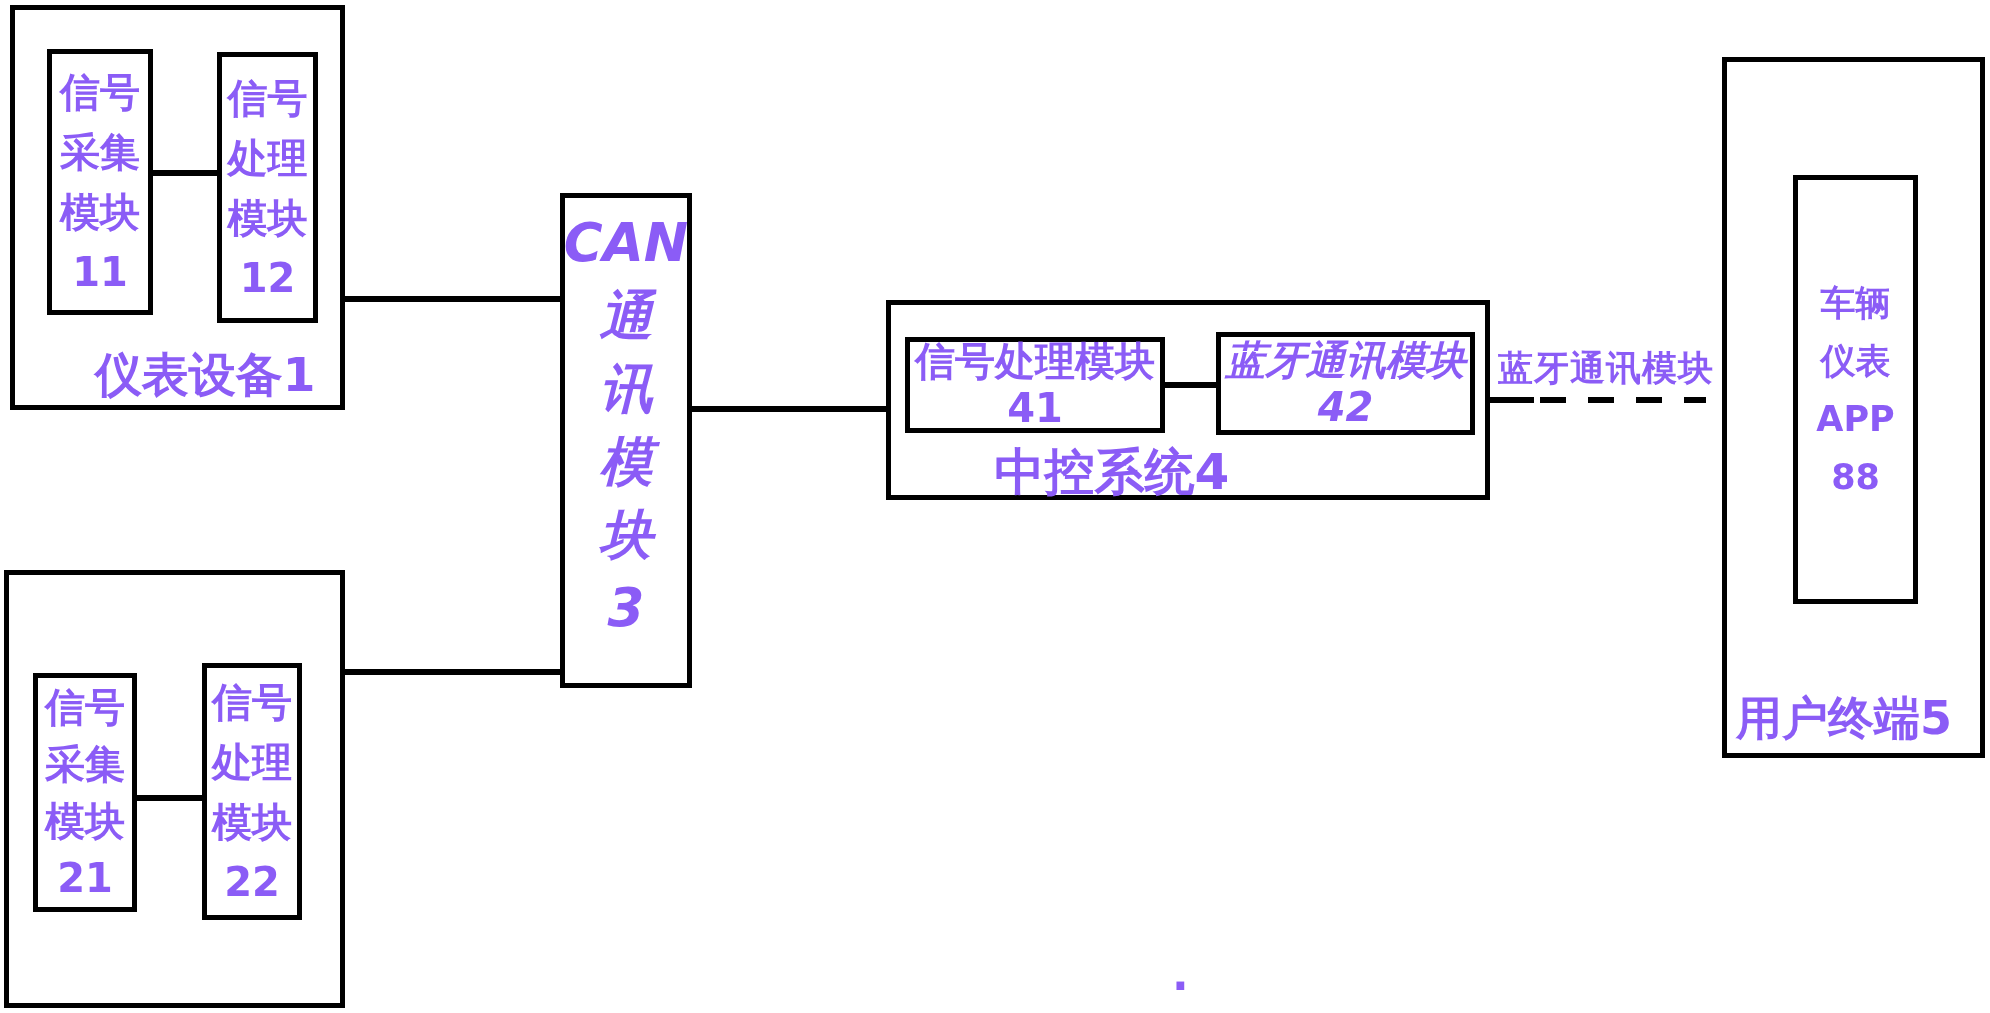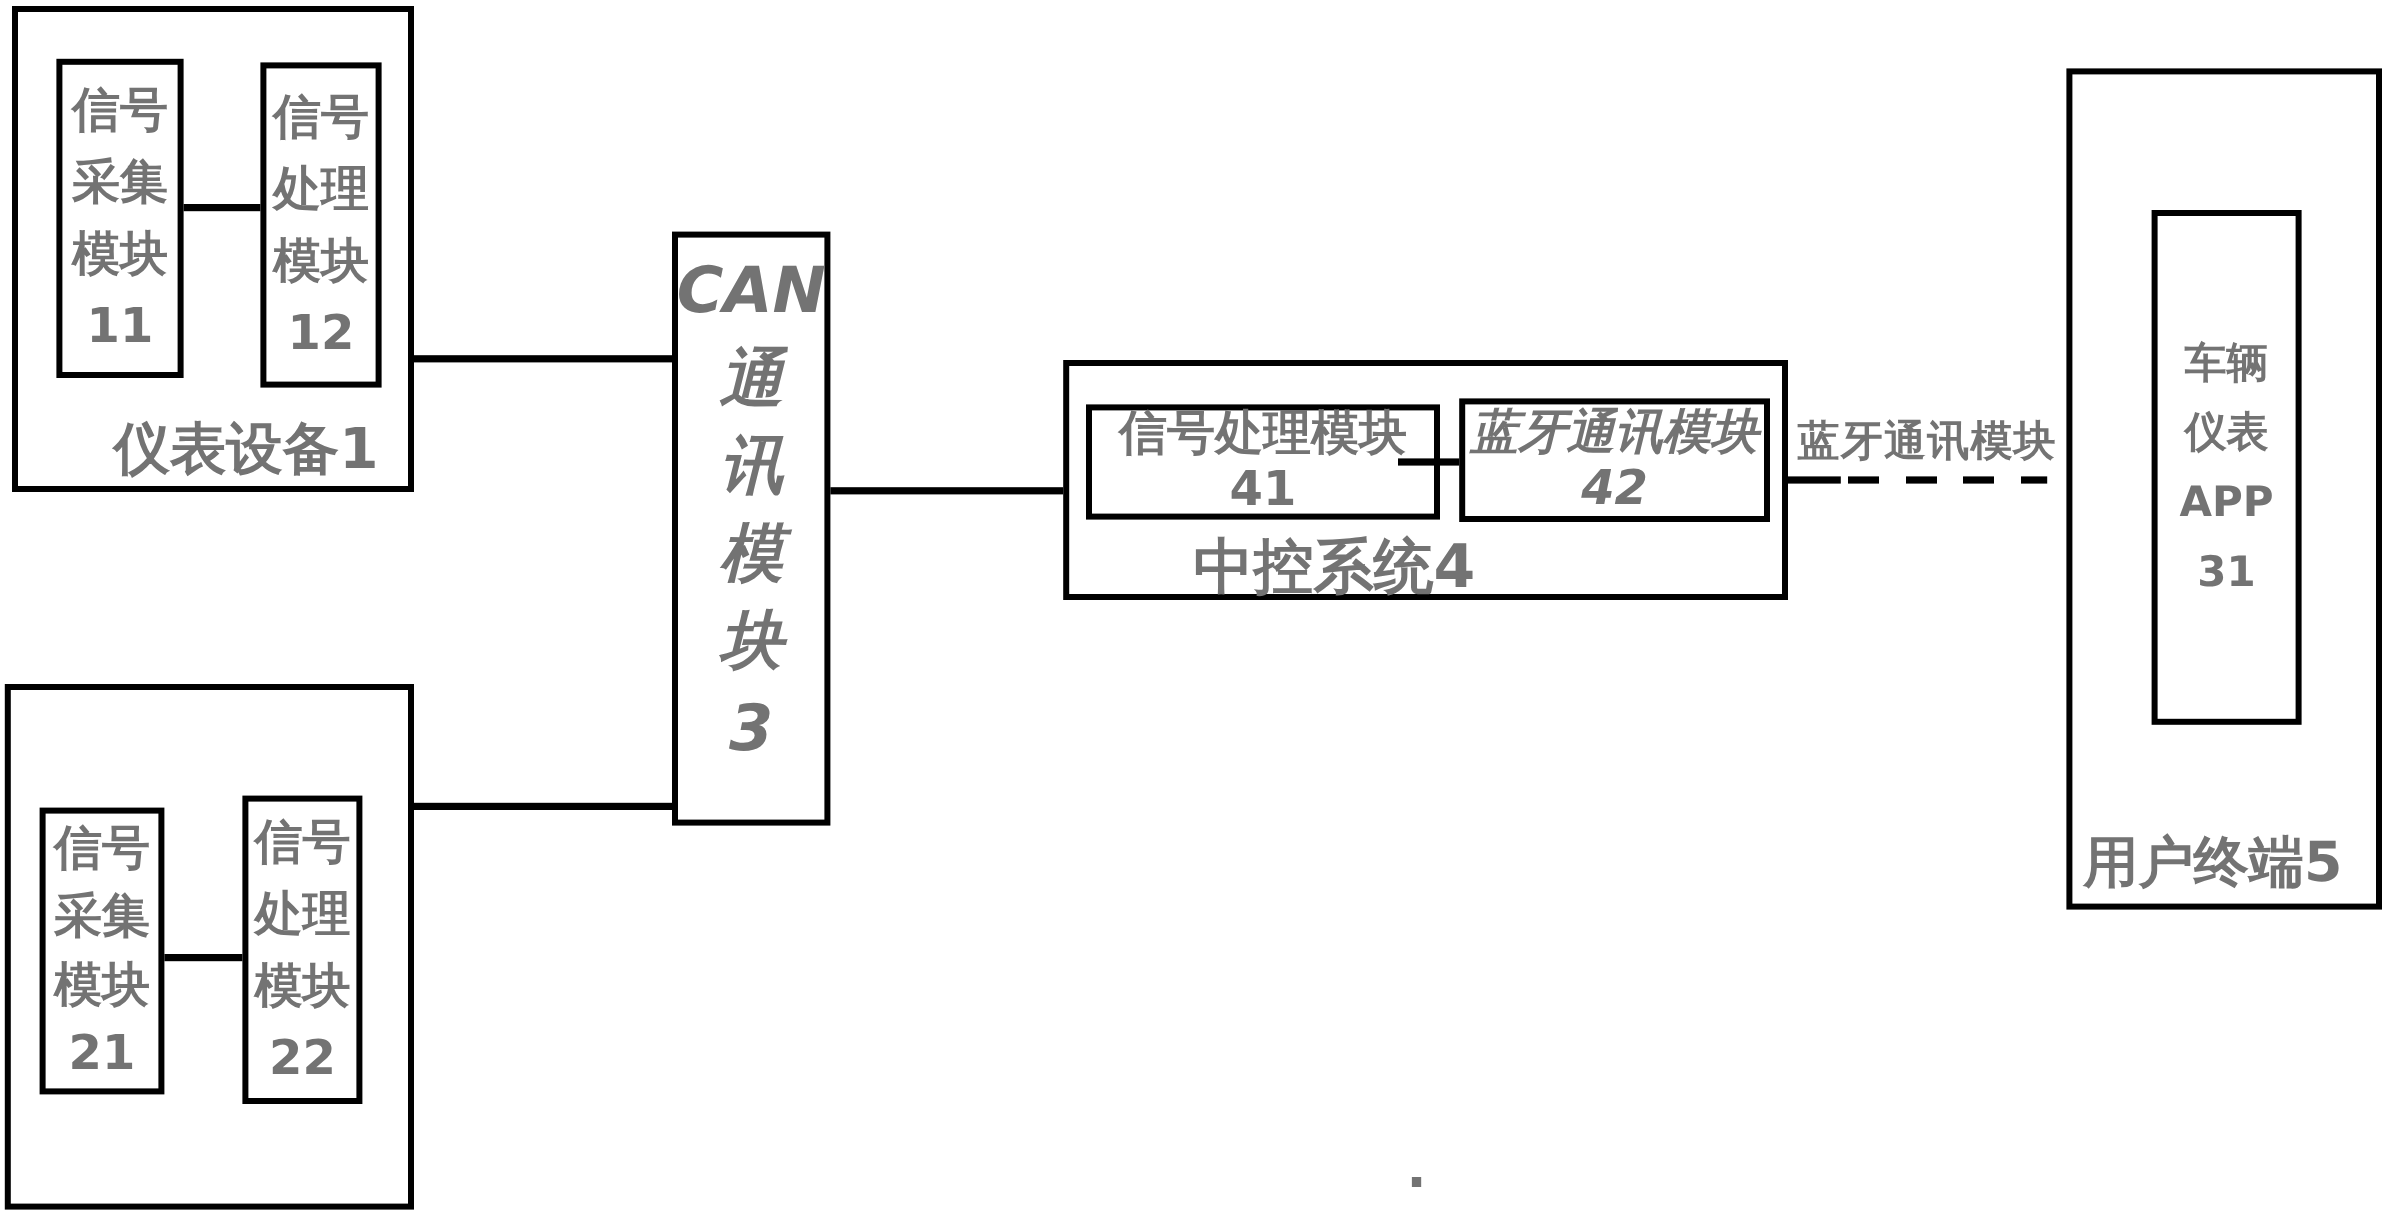--- a/index.html
+++ b/index.html
@@ -1,21 +1,21 @@
 <!DOCTYPE html>
 <html><head>
 <meta charset="utf-8">
 <style>
   html,body{margin:0;padding:0;background:#ffffff;}
   #stage{
     position:relative;
     width:1990px;height:1013px;
     background:#ffffff;
     font-family:"DejaVu Sans","Liberation Sans",sans-serif;
-    color:#737373;
+    color:#8b5cf6;
     overflow:hidden;
   }
   .box{
     position:absolute;
     border:5px solid #000;
     background:#fff;
     box-sizing:border-box;
   }
   .modbox{
     display:flex;align-items:center;justify-content:center;
@@ -48,21 +48,21 @@
   #ctrl2{left:4px;top:570px;width:341px;height:438px;}
   #m21{left:33px;top:673px;width:104px;height:239px;font-size:40px;line-height:57px;}
   #m22{left:202px;top:663px;width:100px;height:257px;font-size:40px;line-height:60px;}
   #ctrl2-label{left:4px;top:941px;width:240px;font-size:47px;}
   
   #can{left:560px;top:193px;width:132px;height:495px;
        display:flex;flex-direction:column;align-items:center;justify-content:flex-start;
        padding-top:8px;font-size:53px;line-height:73px;font-weight:bold;text-align:center;font-style:italic;}
   
   #cc4{left:886px;top:300px;width:604px;height:200px;}
-  #m41{left:905px;top:337px;width:295px;height:96px;font-size:40px;line-height:47px;}
+  #m41{left:905px;top:337px;width:260px;height:96px;font-size:40px;line-height:47px;}
   #m42{left:1216px;top:332px;width:259px;height:103px;font-size:40px;line-height:47px;font-style:italic;}
   #cc4-label{left:942px;top:446px;width:340px;font-size:50px;}
   
   #bt-label{left:1498px;top:350px;width:210px;font-size:35px;letter-spacing:1px;}
   
   #user5{left:1722px;top:57px;width:263px;height:701px;}
   #m51{left:1793px;top:175px;width:125px;height:429px;font-size:35px;line-height:58px;}
   #user5-label{left:1722px;top:694px;width:244px;font-size:46px;}
   
   #c-11-12{left:153px;top:170px;width:64px;}
@@ -115,21 +115,21 @@
   <div class="box modbox ml" id="m42">蓝牙通讯模块
 42</div>
   <div class="lbl" id="cc4-label">中控系统4</div>
 
   <div class="lbl" id="bt-label">蓝牙通讯模块</div>
 
   <div class="box" id="user5"></div>
   <div class="box modbox ml" id="m51">车辆
 仪表
 APP
-31</div>
+88</div>
   <div class="lbl" id="user5-label">用户终端5</div>
 
   <div class="line" id="c-11-12"></div>
   <div class="line" id="c-dev1-can"></div>
   <div class="line" id="c-21-22"></div>
   <div class="line" id="c-ctrl2-can"></div>
   <div class="line" id="c-can-cc"></div>
   <div class="line" id="c-41-42"></div>
   <div class="line" id="c-cc-dash-start"></div>
   <div class="dashline" id="c-bt-dash"></div>

